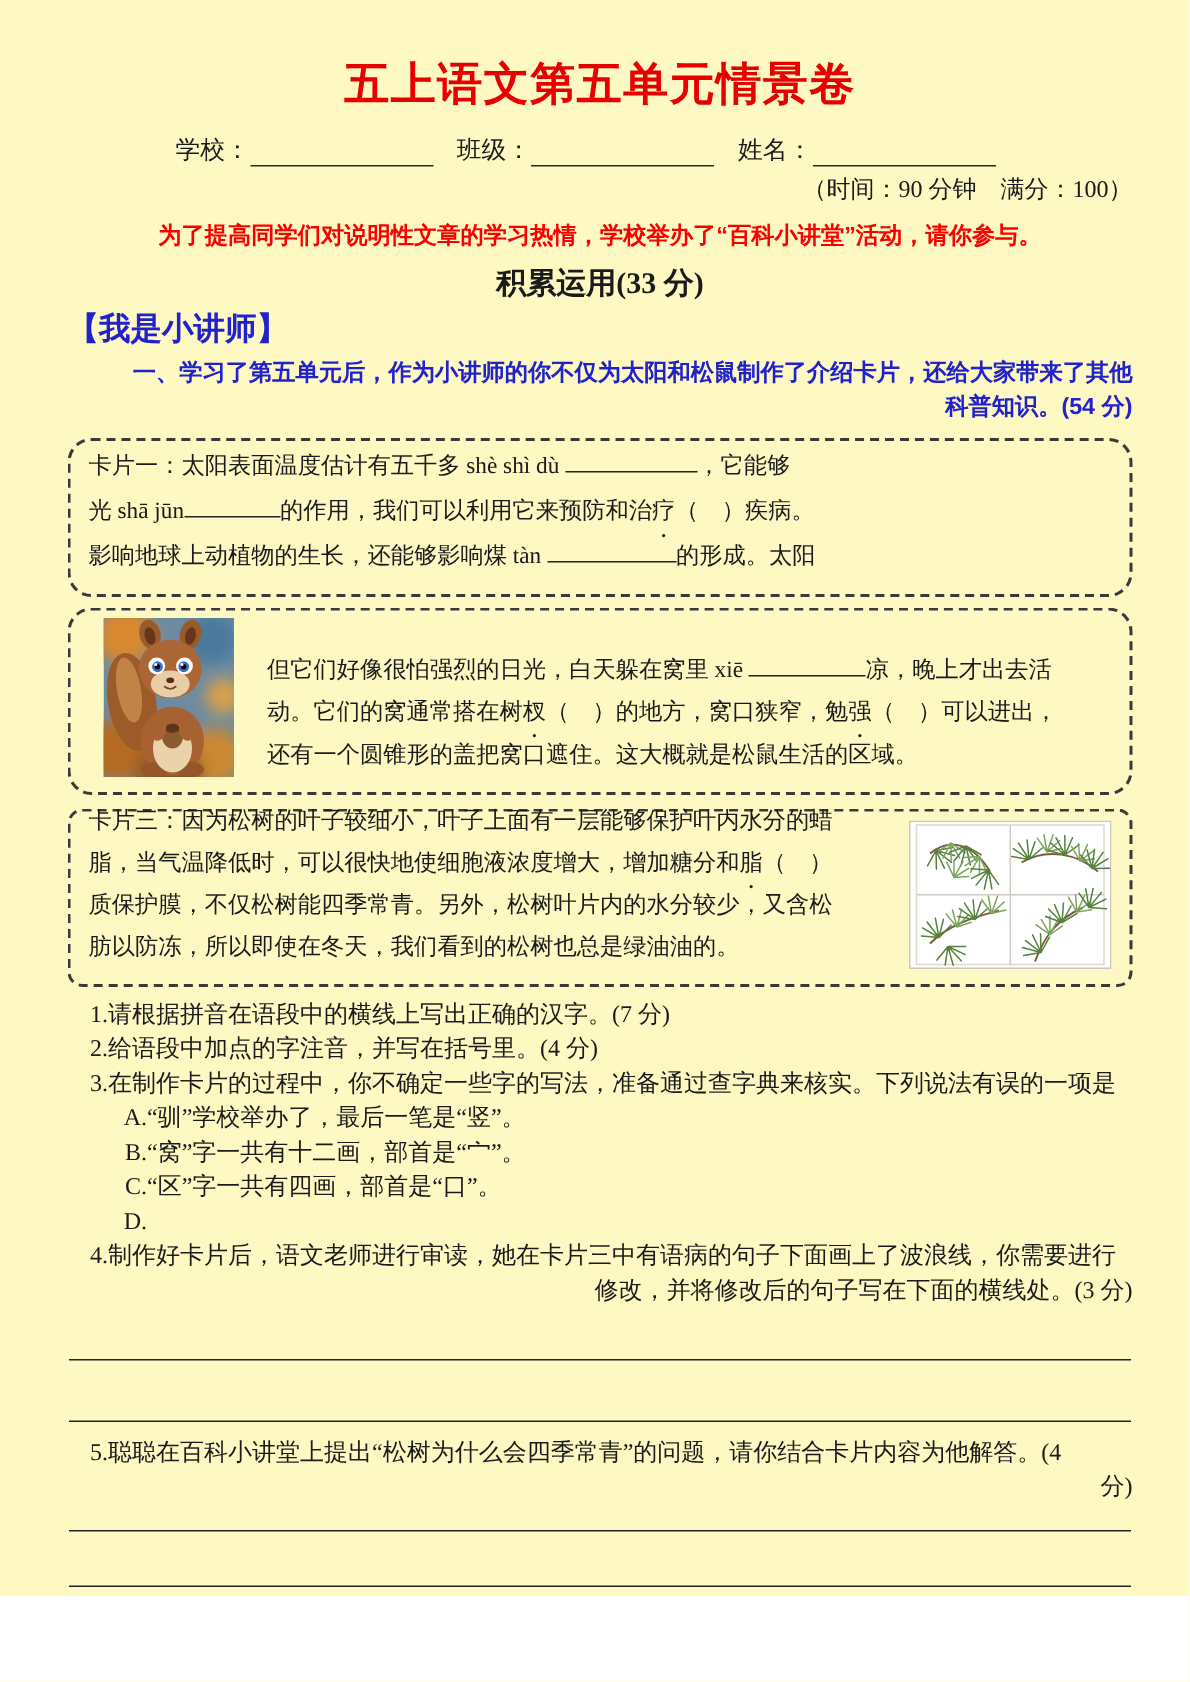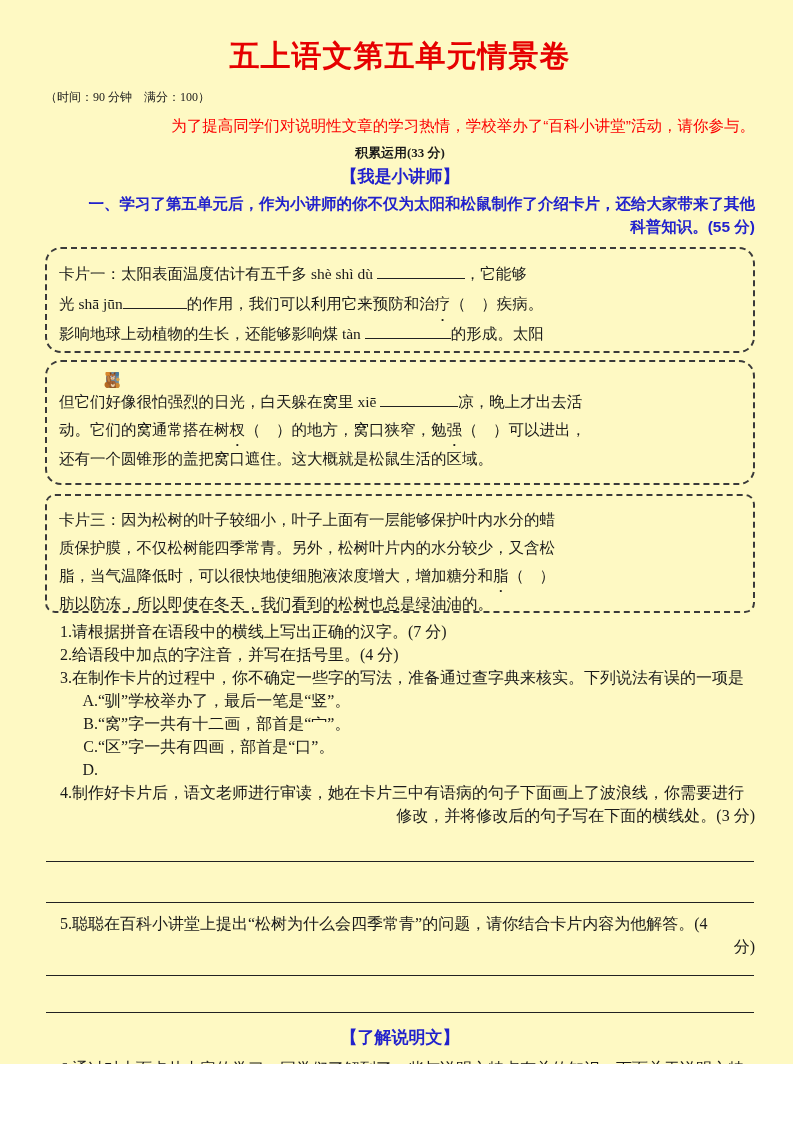--- a/index.html
+++ b/index.html
@@ -8,31 +8,31 @@
     padding:36px 38px 0 45px; overflow:hidden; background:#fef9c3;
     font-family:"Liberation Serif","DejaVu Serif",serif;
     color:#1a1a1a; font-size:16px;
   }
   .nowrap{white-space:nowrap;text-align:right;}
   
   .title{ text-align:center; font-size:30px; font-weight:bold; color:#e60000; letter-spacing:1px; margin:0 0 12px 0;}
   .fields{ display:flex; align-items:flex-end; margin-left:72px; font-size:16.5px; }
   .field{ display:flex; align-items:flex-end; margin-right:16px; }
   .u-line{ display:inline-block; width:122px; height:16px; border-bottom:1.5px solid #2a2a2a; }
-  .meta{ text-align:left; margin-top:5px; font-size:12px; }
-  .notice{ margin-top:10px; font-size:15.5px; font-weight:normal; color:#fb0000;
+  .meta{ text-align:right; margin-top:5px; font-size:16px; }
+  .notice{ text-align:center; margin-top:10px; font-size:15.5px; font-weight:bold; color:#fb0000;
            font-family:"Liberation Sans","DejaVu Sans",sans-serif;}
-  .sec-title{ text-align:center; margin-top:7px; font-size:13px; font-weight:bold; }
-  .banner{ text-align:center; margin-top:3px; font-size:17px; font-weight:bold; color:#2222cc;
+  .sec-title{ text-align:center; margin-top:7px; font-size:20px; font-weight:bold; }
+  .banner{ text-align:left; margin-top:3px; font-size:21px; font-weight:bold; color:#2222cc;
            font-family:"Liberation Sans","DejaVu Sans",sans-serif;}
   .intro{ color:#2222cc; font-weight:bold; line-height:23px; margin-top:4px;
           font-family:"Liberation Sans","DejaVu Sans",sans-serif; font-size:15.5px;}
   .intro .l2{ padding-left:30px; }
   
-  .card{ border:2px dashed #3a3a3a; box-sizing:border-box; width:710px; display:flex; align-items:flex-start; padding:10px 12px;flex-direction:column; }
+  .card{ border:2px dashed #3a3a3a; box-sizing:border-box; width:710px; display:flex; align-items:flex-end; padding:10px 12px; }
   .card-text{ flex:1; min-width:0; font-size:15.5px; }
   .card-line{ white-space:nowrap; }
   .card1{ border-radius:16px; margin-top:9px; height:106px; }
   .card1 .card-line{ line-height:30px; }
   .card2{ border-radius:16px; margin-top:7px; height:125px; }
   .card2 .card-line{ line-height:28.5px; }
   .card3{ border-radius:10px; margin-top:9px; height:119px; }
   .card3 .card-line{ line-height:28px; }
   .blank{ display:inline-block; border-bottom:1.4px solid #222; height:15px; vertical-align:baseline; }
   .emdot{ position:relative; display:inline-block; }
@@ -63,29 +63,43 @@
   .a3{ height:17px; } .a4{ height:36px; }
   .banner2{ margin-top:13px; }
 </style>
 </head>
 <body>
 
 <div class="page">
 
   <div class="title nowrap">五上语文第五单元情景卷</div>
 
+  <div class="fields">
+    <div class="field">
+      <span>学校：</span>
+      <span class="u-line"></span>
+    </div>
+    <div class="field">
+      <span>班级：</span>
+      <span class="u-line"></span>
+    </div>
+    <div class="field">
+      <span>姓名：</span>
+      <span class="u-line"></span>
+    </div>
+  </div>
 
   <div class="meta nowrap">（时间：90 分钟　满分：100）</div>
   <div class="notice nowrap">为了提高同学们对说明性文章的学习热情，学校举办了“百科小讲堂”活动，请你参与。</div>
   <div class="sec-title nowrap">积累运用(33 分)</div>
   <div class="banner nowrap">【我是小讲师】</div>
 
   <div class="intro">
     <div class="l1 nowrap">一、学习了第五单元后，作为小讲师的你不仅为太阳和松鼠制作了介绍卡片，还给大家带来了其他</div>
-    <div class="l2 nowrap">科普知识。(55 分)</div>
+    <div class="l2 nowrap">科普知识。(54 分)</div>
   </div>
 
   <div class="card card1">
     <div class="card-text">
         <div class="card-line">卡片一：太阳表面温度估计有五千多 shè shì dù <span class="blank" style="width: 88px;"></span>，它能够</div>
         <div class="card-line">光 shā jūn<span class="blank" style="width: 64px;"></span>的作用，我们可以利用它来预防和治<span class="emdot">疗</span>（　）疾病。</div>
         <div class="card-line">影响地球上动植物的生长，还能够影响煤 tàn <span class="blank" style="width: 86px;"></span>的形成。太阳</div>
       </div>
     <div class="img-box sun"></div>
   </div>
@@ -136,22 +150,22 @@
     <div class="card-text">
         <div class="card-line">但它们好像很怕强烈的日光，白天躲在窝里 xiē <span class="blank" style="width: 78px;"></span>凉，晚上才出去活</div>
         <div class="card-line">动。它们的窝通常搭在树<span class="emdot">杈</span>（　）的地方，窝口狭窄，勉<span class="emdot">强</span>（　）可以进出，</div>
         <div class="card-line">还有一个圆锥形的盖把窝口遮住。这大概就是松鼠生活的区域。</div>
       </div>
   </div>
 
   <div class="card card3">
     <div class="card-text">
         <div class="card-line">卡片三：因为松树的叶子较细小，叶子上面有一层能够保护叶内水分的蜡</div>
+        <div class="card-line">脂，当气温降低时，可以很快地使细胞液浓度增大，增加糖分和<span class="emdot">脂</span>（　）</div>
         <div class="card-line">质保护膜，不仅松树能四季常青。另外，松树叶片内的水分较少，又含松</div>
-        <div class="card-line">脂，当气温降低时，可以很快地使细胞液浓度增大，增加糖分和<span class="emdot">脂</span>（　）</div>
         <div class="card-line">肪以防冻，所以即使在冬天，我们看到的松树也总是绿油油的。</div>
       </div>
     <svg class="pine" viewBox="0 0 135 99" xmlns="http://www.w3.org/2000/svg">
       <defs>
         <g id="fan">
           <path d="M0,0 L-9,-9 M0,0 L-5,-12 M0,0 L1,-13 M0,0 L6,-11 M0,0 L10,-6 M0,0 L-11,-4" stroke="#54813c" stroke-width="1" fill="none" stroke-linecap="round"></path>
         </g>
         <g id="fan2">
           <path d="M0,0 L-8,-8 M0,0 L-4,-11 M0,0 L2,-12 M0,0 L7,-9 M0,0 L9,-4" stroke="#7ba55c" stroke-width="1" fill="none" stroke-linecap="round"></path>
         </g>

